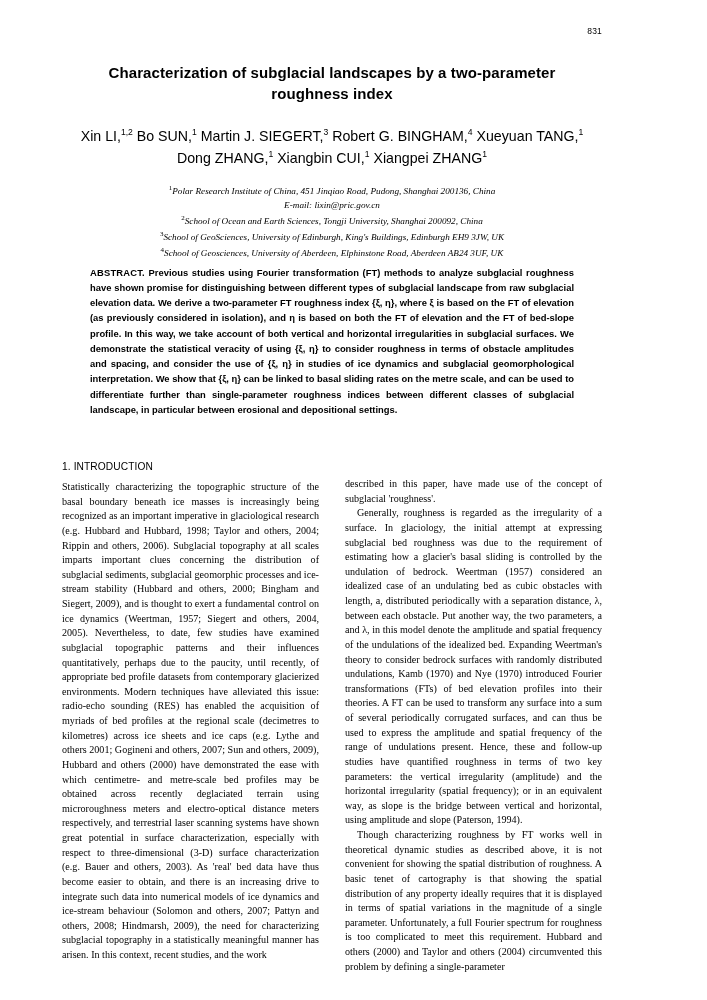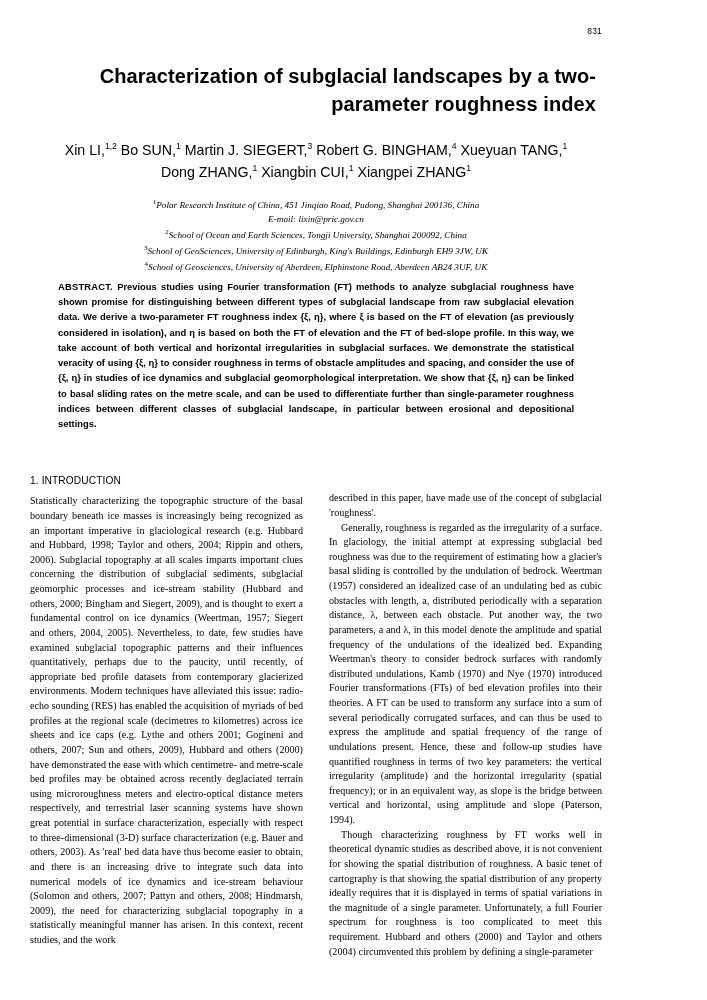--- a/index.html
+++ b/index.html
@@ -11,34 +11,34 @@
     height: 1000px;
     background: #ffffff;
     font-family: "Liberation Serif", serif;
     color: #000000;
   }
   .page {
     position: relative;
     width: 664px;
     height: 1000px;
     box-sizing: border-box;
-    padding: 26px 62px 30px 30px;
+    padding: 26px 62px 30px 62px;
   }
   .page-number {
     text-align: right;
     font-size: 8.5px;
     font-family: "Liberation Sans", sans-serif;
     letter-spacing: 0.2px;
     margin-bottom: 26px;
   }
   .title {
     font-family: "Liberation Sans", sans-serif;
     font-weight: bold;
-    font-size: 20px;
-    text-align: right;
+    font-size: 15px;
+    text-align: center;
     line-height: 1.42;
     letter-spacing: 0.1px;
     margin: 12px 6px 20px 6px;
   }
   .authors {
     font-family: "Liberation Sans", sans-serif;
     font-size: 14.2px;
     text-align: center;
     line-height: 1.55;
     margin: 0 0 14px 0;

